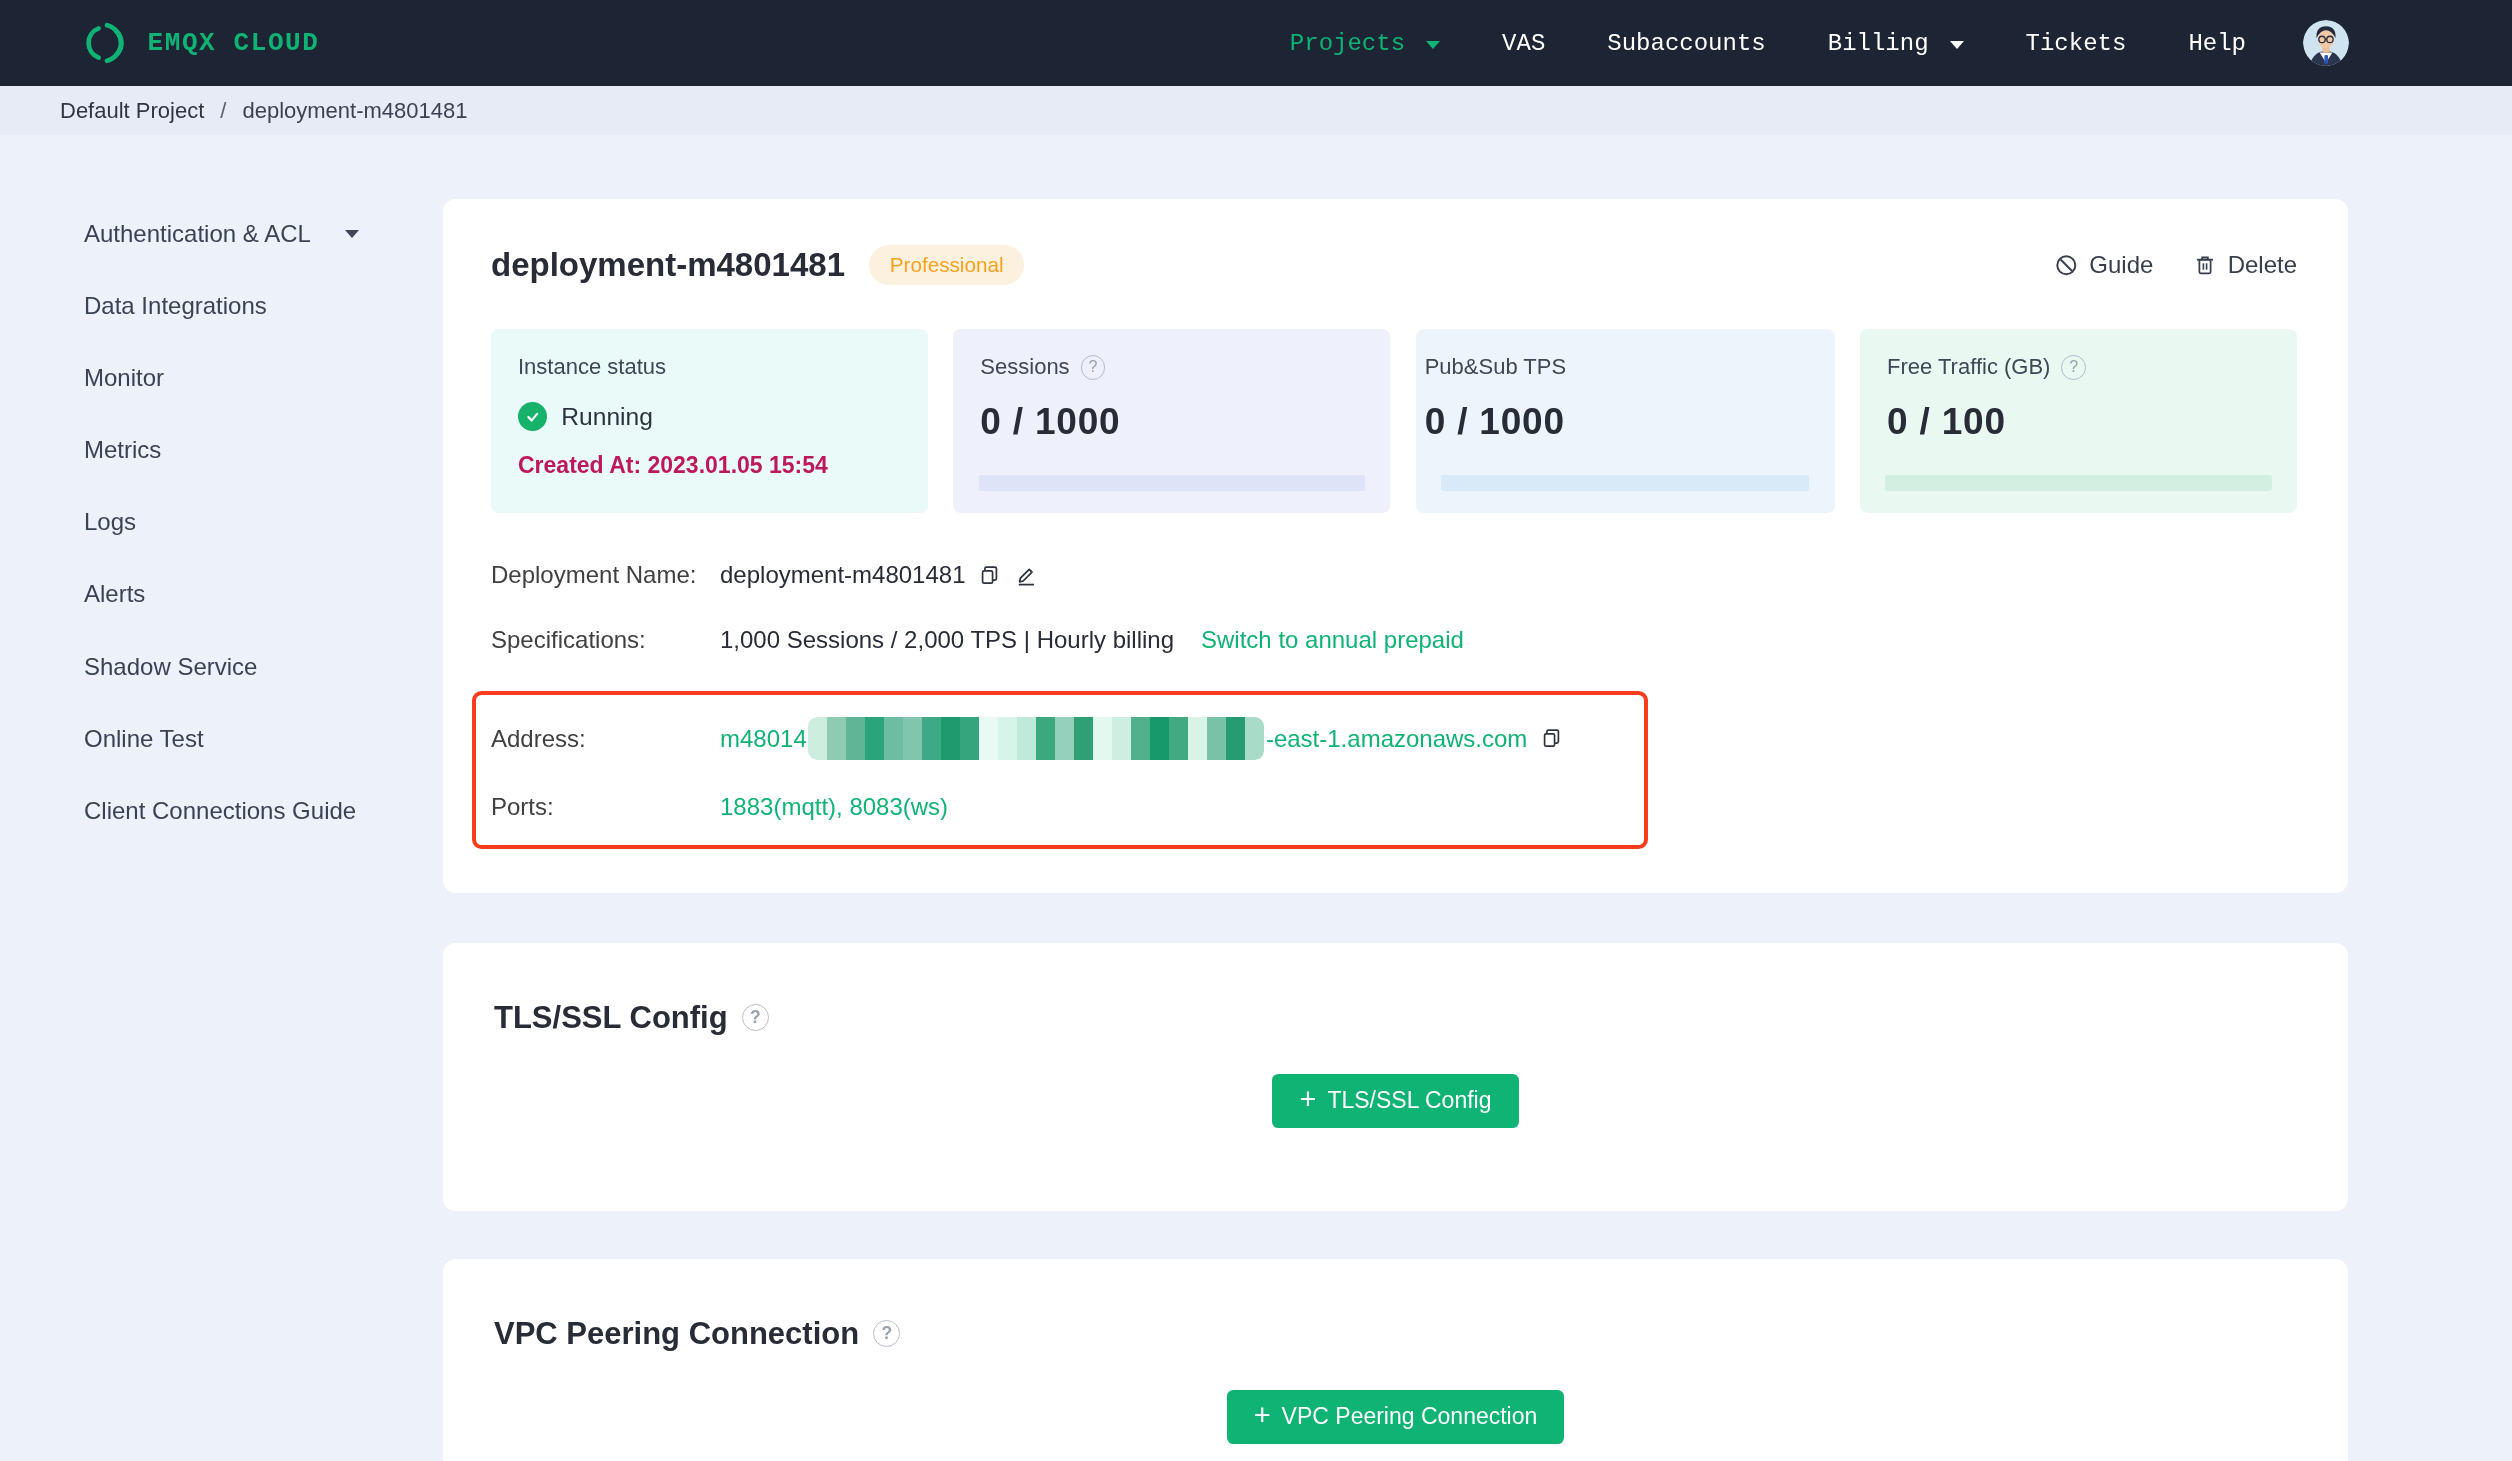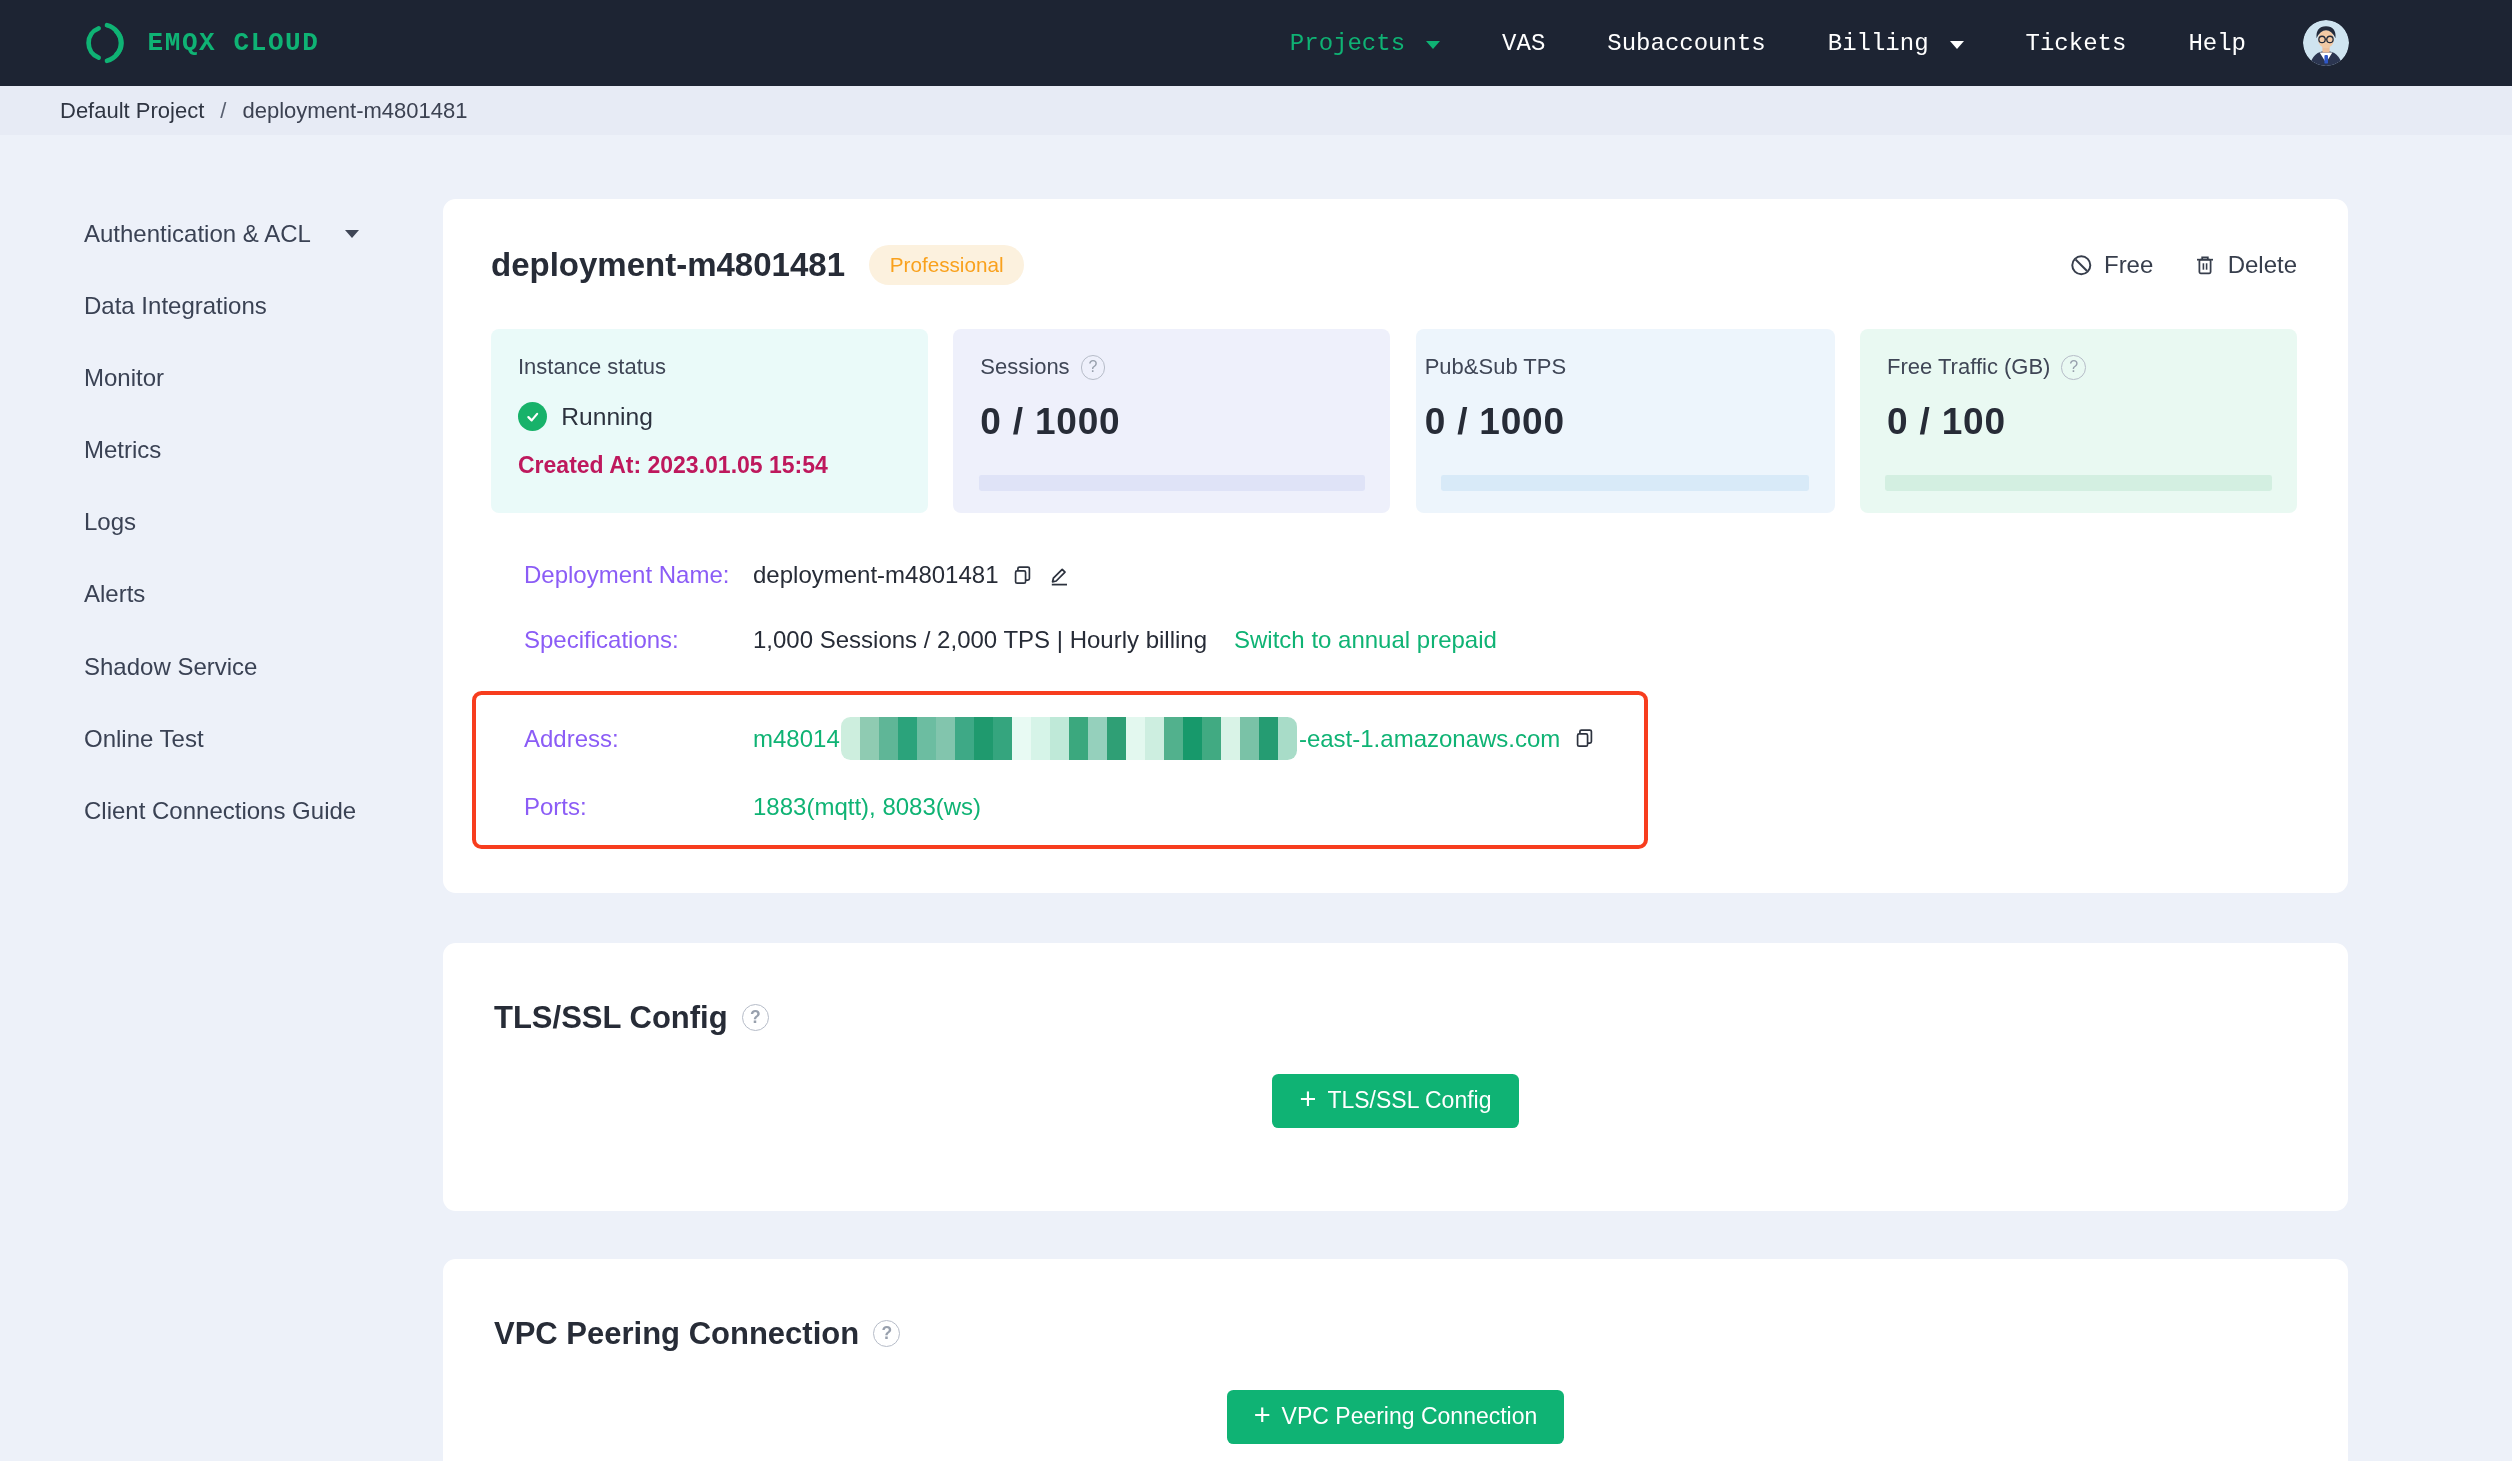--- a/index.html
+++ b/index.html
@@ -65,21 +65,21 @@
     display:flex; align-items:center; justify-content:center; flex-shrink:0; }
   .created { margin-top:20.7px; font-size:23px; font-weight:600; color:#be185d; }
 
   .help { width:24.6px; height:24.6px; border-radius:50%; border:1.6px solid #b6bcc8;
     color:#98a0ad; font-size:16px; display:inline-flex; align-items:center;
     justify-content:center; cursor:pointer; flex-shrink:0; }
 
   
   .info { margin-top:48px; font-size:24px; }
   .info-row { display:flex; align-items:center; margin-bottom:37px; }
-  .info-label { width:229px; color:#8b5cf6; flex-shrink:0;margin-left:33px; }
+  .info-label { width:229px; color:#404040; flex-shrink:0; }
   .info-value { color:#272c37; display:flex; align-items:center; gap:12.7px; }
   .green { color:#0fb374;justify-content:space-between; }
   .link { color:#0fb374; cursor:pointer; margin-left:14.3px; }
   .red-box { border:4px solid #f73d1e; border-radius:9.5px; margin-left:-19px;
     padding:22px 16px 12.7px 15px; width:1176px; }
   .red-box .info-row { margin-bottom:33px; }
   .red-box .info-row:last-child { margin-bottom:11px; }
   .mosaic { display:inline-flex; height:43px; border-radius:9.5px; overflow:hidden;
     vertical-align:middle; margin:0 1.6px; }
   .mosaic span { width:19px; }
@@ -193,21 +193,21 @@
     <div class="card main-card">
       <div class="card-header">
         <span class="title">deployment-m4801481</span>
         <span class="badge">Professional</span>
         <div class="actions">
           <div class="action">
             <svg width="24.6" height="24.6" viewBox="0 0 30 30">
               <circle cx="15" cy="15" r="11" fill="none" stroke="#373e4c" stroke-width="2.4"></circle>
               <line x1="8" y1="8" x2="22" y2="22" stroke="#373e4c" stroke-width="2.4"></line>
             </svg>
-            <span>Free</span>
+            <span>Guide</span>
           </div>
           <div class="action">
             <svg width="24" height="24.6" viewBox="0 0 30 30">
               <line x1="5" y1="8" x2="25" y2="8" stroke="#373e4c" stroke-width="2.2"></line>
               <path d="M11.5 8 V5 h7 v3" fill="none" stroke="#373e4c" stroke-width="2.2"></path>
               <rect x="8" y="8" width="14" height="17" rx="1.5" fill="none" stroke="#373e4c" stroke-width="2.2"></rect>
               <line x1="13" y1="12.5" x2="13" y2="20.5" stroke="#373e4c" stroke-width="2"></line>
               <line x1="17" y1="12.5" x2="17" y2="20.5" stroke="#373e4c" stroke-width="2"></line>
             </svg>
             <span>Delete</span>

